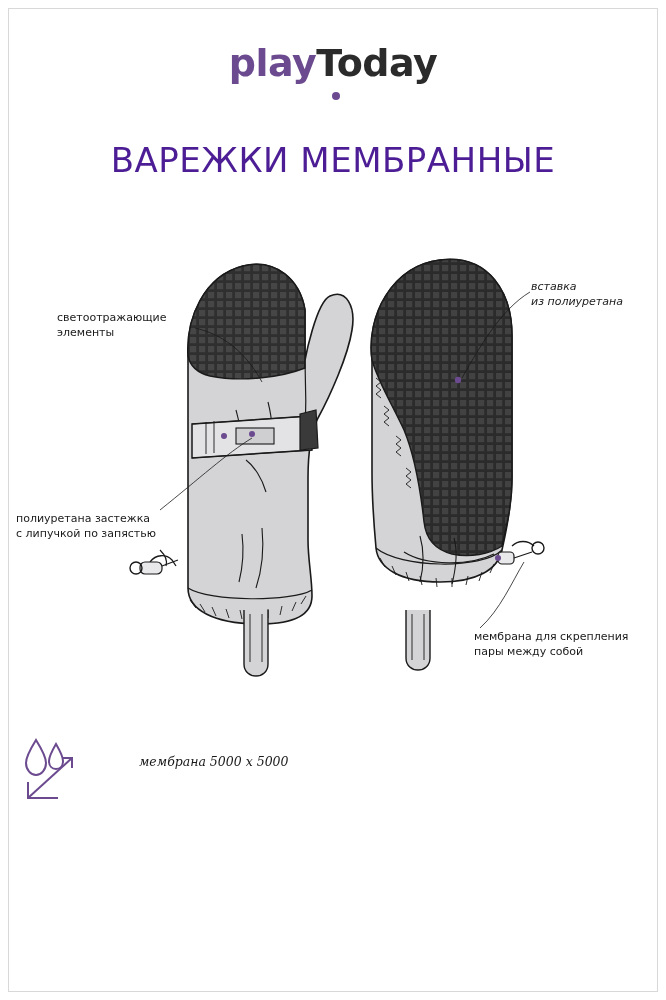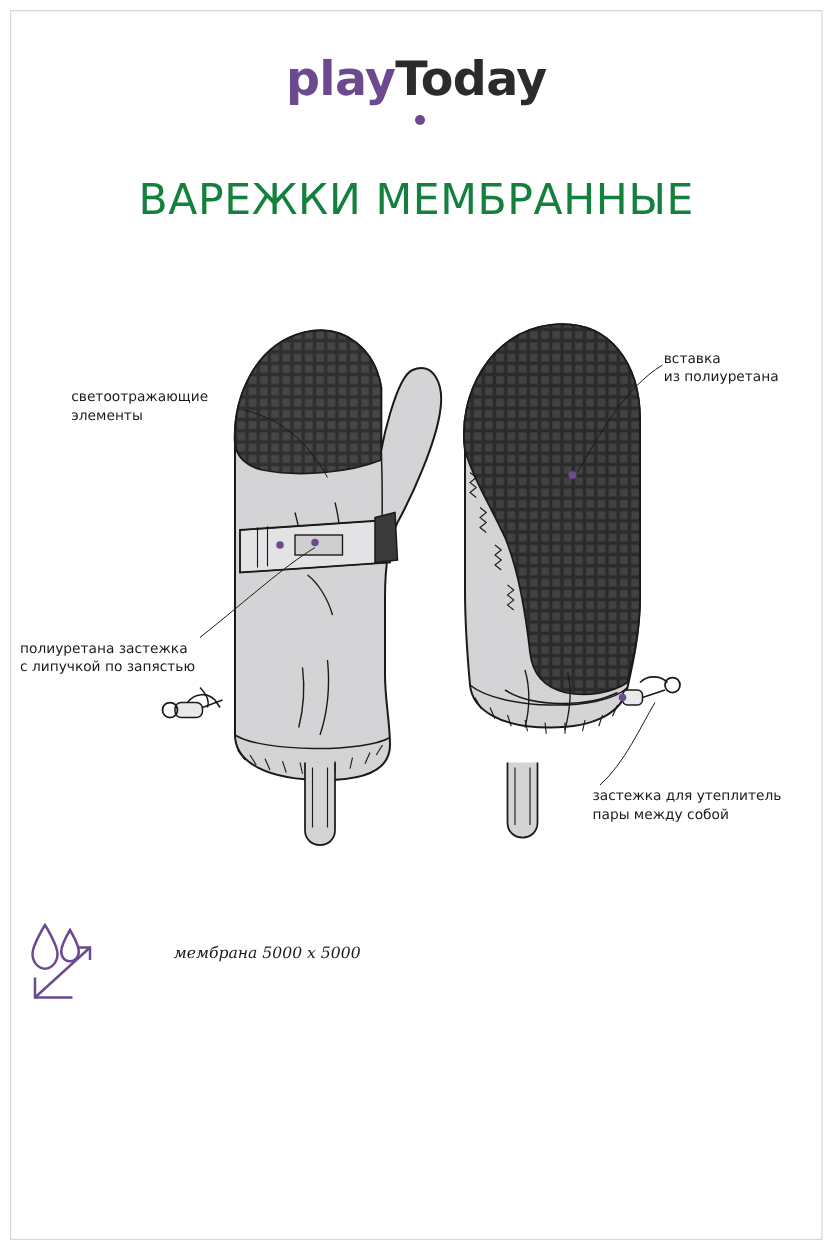--- a/index.html
+++ b/index.html
@@ -62,21 +62,21 @@
   
   .title {
     position: absolute;
     top: 140px;
     left: 0;
     width: 666px;
     text-align: center;
     font-family: "DejaVu Sans", sans-serif;
     font-size: 34px;
     font-weight: normal;
-    color: #15803d;
+    color: #4c1d95;
     letter-spacing: 0.5px;
   }
 
   
   .illustration {
     position: absolute;
     left: 0;
     top: 210px;
     width: 666px;
     height: 480px;
@@ -85,21 +85,21 @@
   
   .callout {
     position: absolute;
     font-family: "DejaVu Sans", sans-serif;
     font-size: 11px;
     line-height: 1.35;
     color: #1a1a1a;
     white-space: pre-line;
   }
   .callout.c1 { left: 57px;  top: 311px; }
-  .callout.c2 { left: 531px; top: 280px; }
+  .callout.c2 { left: 531px; top: 280px; font-style: italic; }
   .callout.c3 { left: 16px;  top: 512px; }
   .callout.c4 { left: 474px; top: 630px; text-align: left; }
 
   
   .feature {
     position: absolute;
     left: 0;
     width: 666px;
     height: 90px;
   }
@@ -263,21 +263,21 @@
       <path d="M480,418 C500,400 512,372 524,352"></path>
     </g>
   </svg>
 
   <div class="callout c1">светоотражающие
 элементы</div>
   <div class="callout c2">вставка
 из полиуретана</div>
   <div class="callout c3">полиуретана застежка
 с липучкой по запястью</div>
-  <div class="callout c4">застежка для утеплитель
+  <div class="callout c4">мембрана для скрепления
 пары между собой</div>
 
   <div class="feature f1">
     <div class="icon-box">
       <svg viewBox="0 0 78 78" width="78" height="78">
         <path d="M22,10 C22,10 12,26 12,33 C12,40 17,45 22,45 C27,45 32,40 32,33 C32,26 22,10 22,10 Z" fill="none" stroke="#6b4a8f" stroke-width="2"></path>
         <path d="M42,14 C42,14 35,26 35,31 C35,36 38,39 42,39 C46,39 49,36 49,31 C49,26 42,14 42,14 Z" fill="none" stroke="#6b4a8f" stroke-width="2"></path>
         <path d="M14,52 L14,68 L44,68" fill="none" stroke="#6b4a8f" stroke-width="2"></path>
         <path d="M14,68 L58,28" fill="none" stroke="#6b4a8f" stroke-width="2"></path>
         <path d="M48,28 L58,28 L58,38" fill="none" stroke="#6b4a8f" stroke-width="2"></path>

